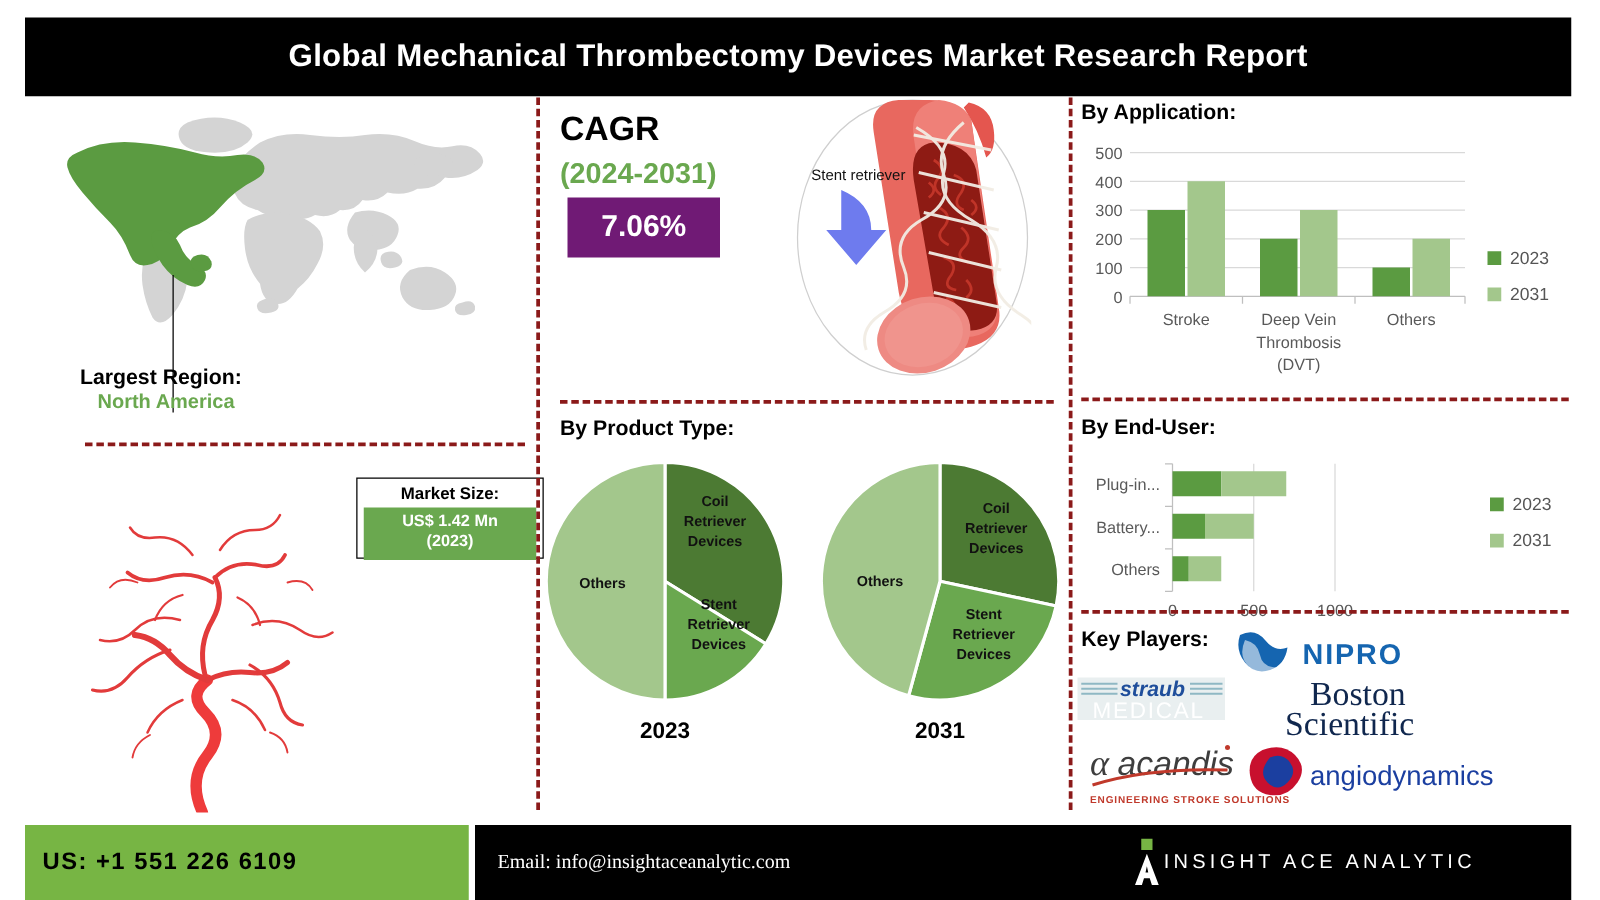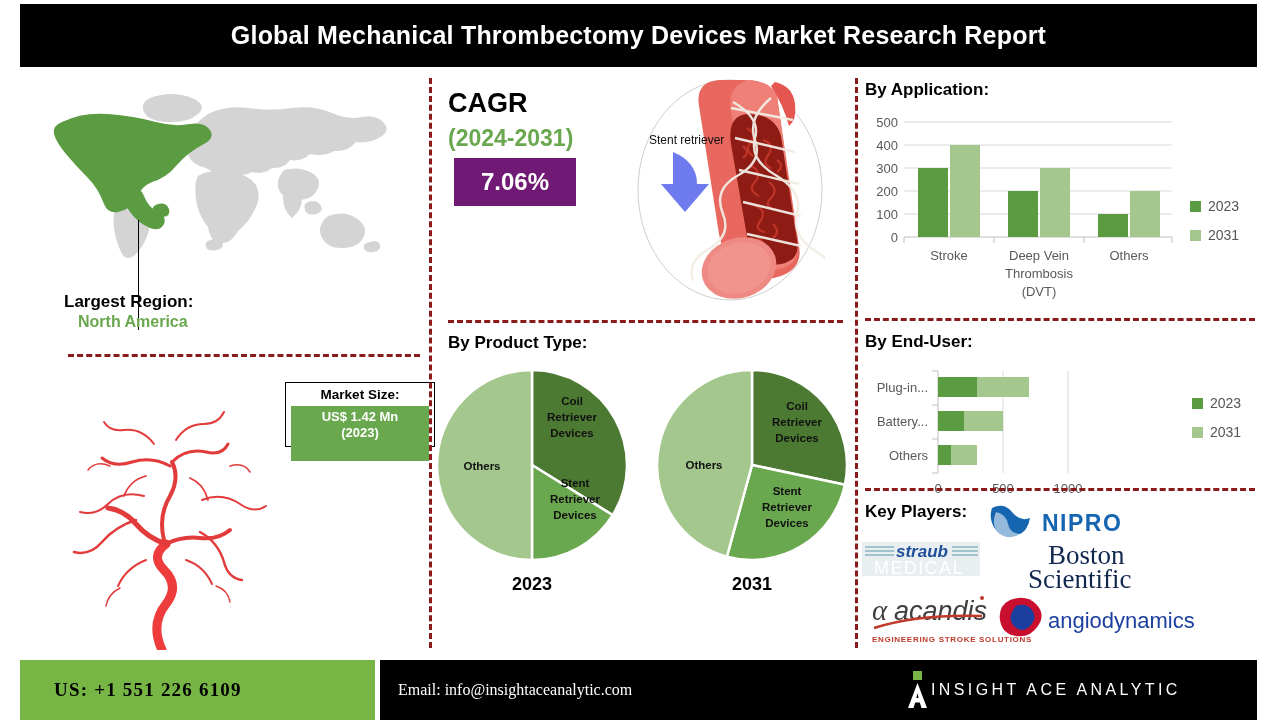--- a/index.html
+++ b/index.html
@@ -1,21 +1,21 @@
 <!DOCTYPE html>
 <html><head>
 <meta charset="utf-8">
 <style>
   * { margin:0; padding:0; box-sizing:border-box; }
   html,body { width:1280px; height:720px; background:#ffffff; overflow:hidden; }
   body { font-family:"Liberation Sans", sans-serif; position:relative; }
 
   
   #header{
-    position:absolute; left:20px; top:4px; width:1237px; height:63px;
+    position:absolute; left:20px; top:14px; width:1237px; height:63px;
     background:#000000; display:flex; align-items:center; justify-content:center;
   }
   #header .title{
     color:#ffffff; font-size:25px; font-weight:bold; letter-spacing:.2px;
     font-family:"Liberation Sans", sans-serif;
   }
 
   
   .vdash{
     position:absolute; width:0; border-left:3px dashed #8B1A1A;
@@ -40,21 +40,21 @@
   #vessel-img{ position:absolute; left:30px; top:330px; width:230px; height:250px; }
 
   #market-size-box{
     position:absolute; left:265px; top:312px; width:150px; height:65px;
     border:1px solid #000000; background:#fff; padding:4px 5px;
     display:flex; flex-direction:column; align-items:center;
   }
   #market-size-title{ font-size:13.5px; font-weight:bold; color:#000; line-height:16px; }
   #market-size-value{
     margin-top:3px; width:100%; background:#6AA84F; color:#fff; font-weight:bold;
-    font-size:13px; text-align:center; padding:3px 0 20px; line-height:16px;
+    font-size:13px; text-align:center; padding:3px 0 7px; line-height:16px;
   }
 
   
   #mid-col{ position:absolute; left:430px; top:70px; width:425px; height:580px; }
   #cagr-label{ position:absolute; left:18px; top:18px; font-size:27px; font-weight:bold; color:#000; }
   #cagr-years{ position:absolute; left:18px; top:55px; font-size:23px; font-weight:bold; color:#6AA84F; }
   #cagr-value-box{
     position:absolute; left:24px; top:88px; width:122px; height:48px; background:#701a75;
     display:flex; align-items:center; justify-content:center;
   }
@@ -88,21 +88,21 @@
 
   .legend-row{ display:flex; align-items:center; gap:7px; margin-bottom:13px; }
   .legend-swatch{ width:11px; height:11px; display:inline-block; }
   .legend-text{ font-size:14px; color:#555; }
 
   
   #footer-green{
     position:absolute; left:20px; top:660px; width:355px; height:60px; background:#77B544;
     display:flex; align-items:center;
   }
-  #footer-phone{ color:#000; font-size:19px; font-weight:bold; letter-spacing:1.2px; padding-left:34px;font-family:Liberation Serif, serif; }
+  #footer-phone{ color:#000; font-size:19px; font-weight:bold; letter-spacing:1.2px; padding-left:14px; }
   #footer-black{
     position:absolute; left:380px; top:660px; width:877px; height:60px; background:#000;
     display:flex; align-items:center;
   }
   #footer-email{ color:#fff; font-size:16px; padding-left:18px; font-family:"Liberation Serif", serif; }
   #footer-brand-wrap{ position:absolute; left:525px; display:flex; align-items:center; gap:0; }
   #footer-brandname{ color:#fff; font-size:16px; letter-spacing:3.4px; font-weight:500; }
 
   
   .axis-label{ font-size:13px; fill:#595959; font-family:"Liberation Sans", sans-serif; }

